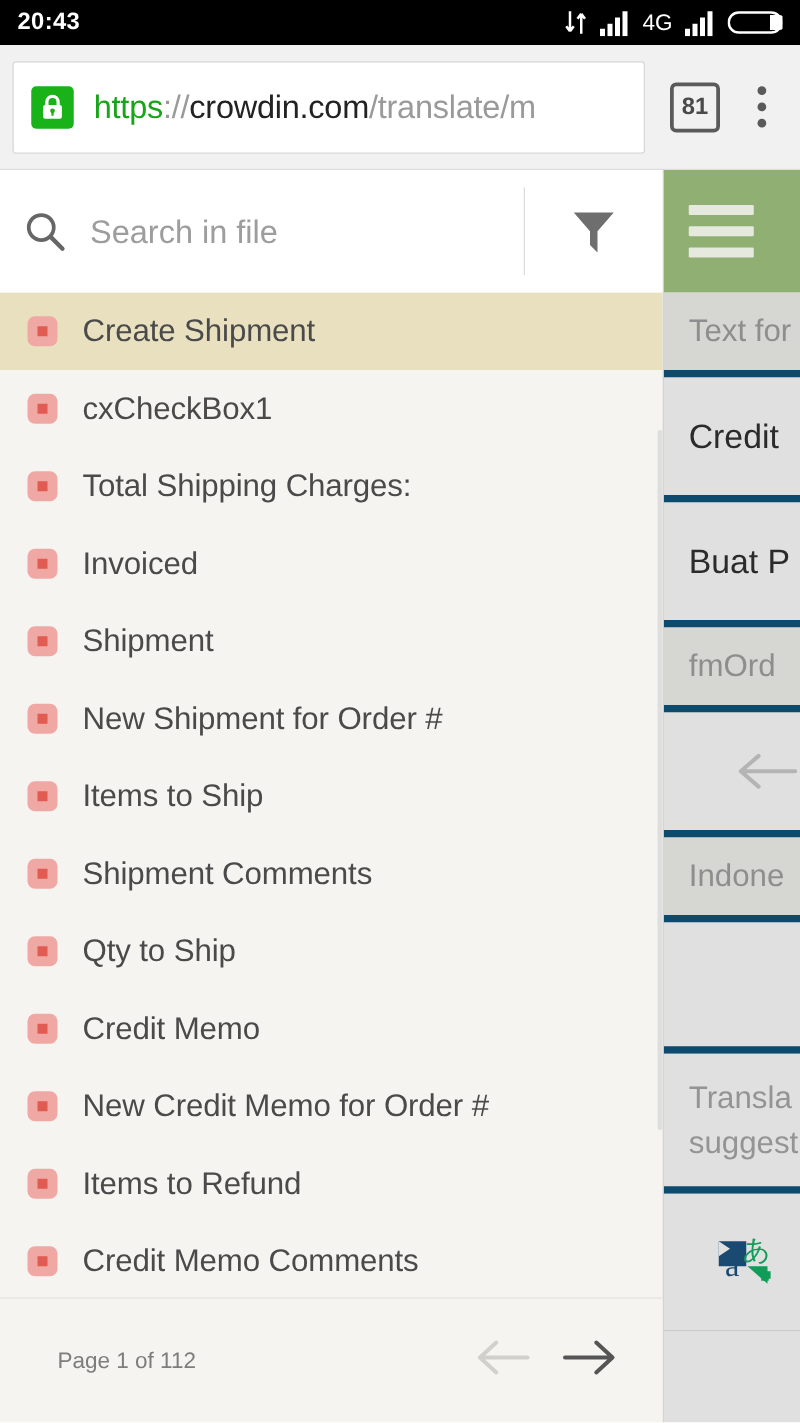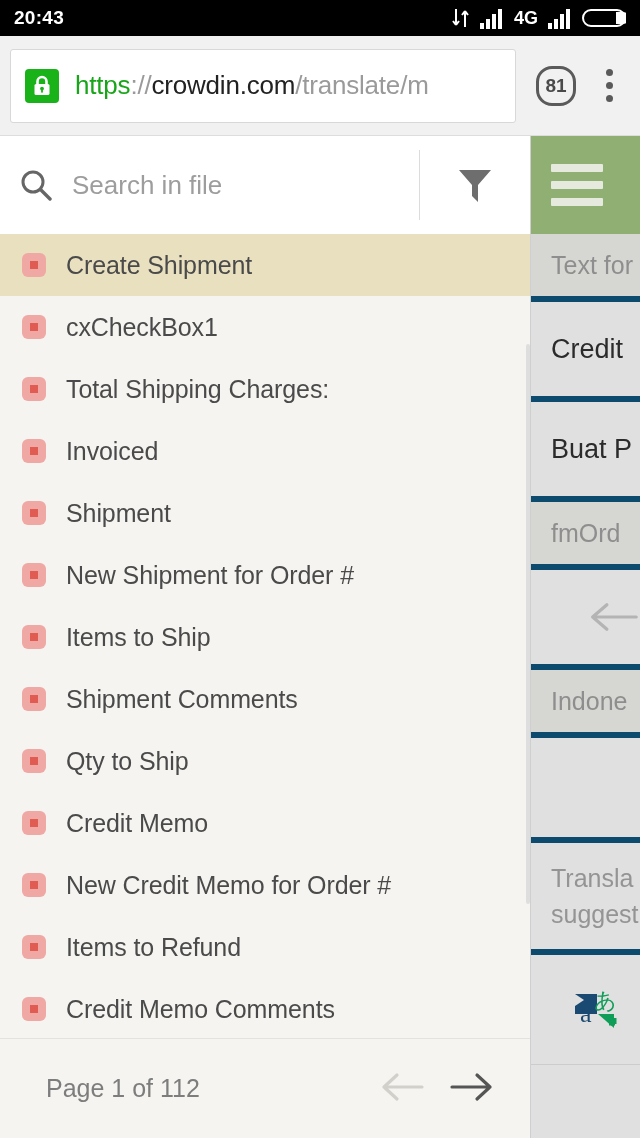--- a/index.html
+++ b/index.html
@@ -32,21 +32,21 @@
     letter-spacing: 0.3px;
   }
   .status-right {
     display: flex;
     align-items: center;
     gap: 9px;
   }
   .status-icon { display: block; }
   .status-4g {
     font-size: 18px;
-    font-weight: bold;
+    font-weight: normal;
     line-height: 1;
   }
 
   
   .browser-bar {
     height: 100px;
     background: #f1f1f1;
     display: flex;
     align-items: center;
     box-sizing: border-box;
@@ -86,21 +86,21 @@
   .url-sep    { color: #9a9a9a; }
   .url-host   { color: #222222; }
   .url-path   { color: #9a9a9a; }
 
   .tab-count {
     width: 40px;
     height: 40px;
     margin-left: 20px;
     margin-right: 18px;
     border: 3px solid #5a5a5a;
-    border-radius: 16px;
+    border-radius: 5px;
     display: flex;
     align-items: center;
     justify-content: center;
     font-size: 19px;
     font-weight: bold;
     color: #4a4a4a;
     box-sizing: border-box;
     flex: 0 0 auto;
   }
   .kebab {
@@ -232,21 +232,21 @@
     flex: 0 0 100px;
     background: #f5f4f0;
     border-top: 1px solid #e4e2dc;
     display: flex;
     align-items: center;
     justify-content: space-between;
     padding: 0 36px 0 46px;
     box-sizing: border-box;
   }
   .pager-label {
-    font-size: 25px;
+    font-size: 18px;
     color: #7d7d7d;
   }
   .pager-arrows {
     display: flex;
     align-items: center;
     gap: 26px;
   }
 
   
   .right-pane {

